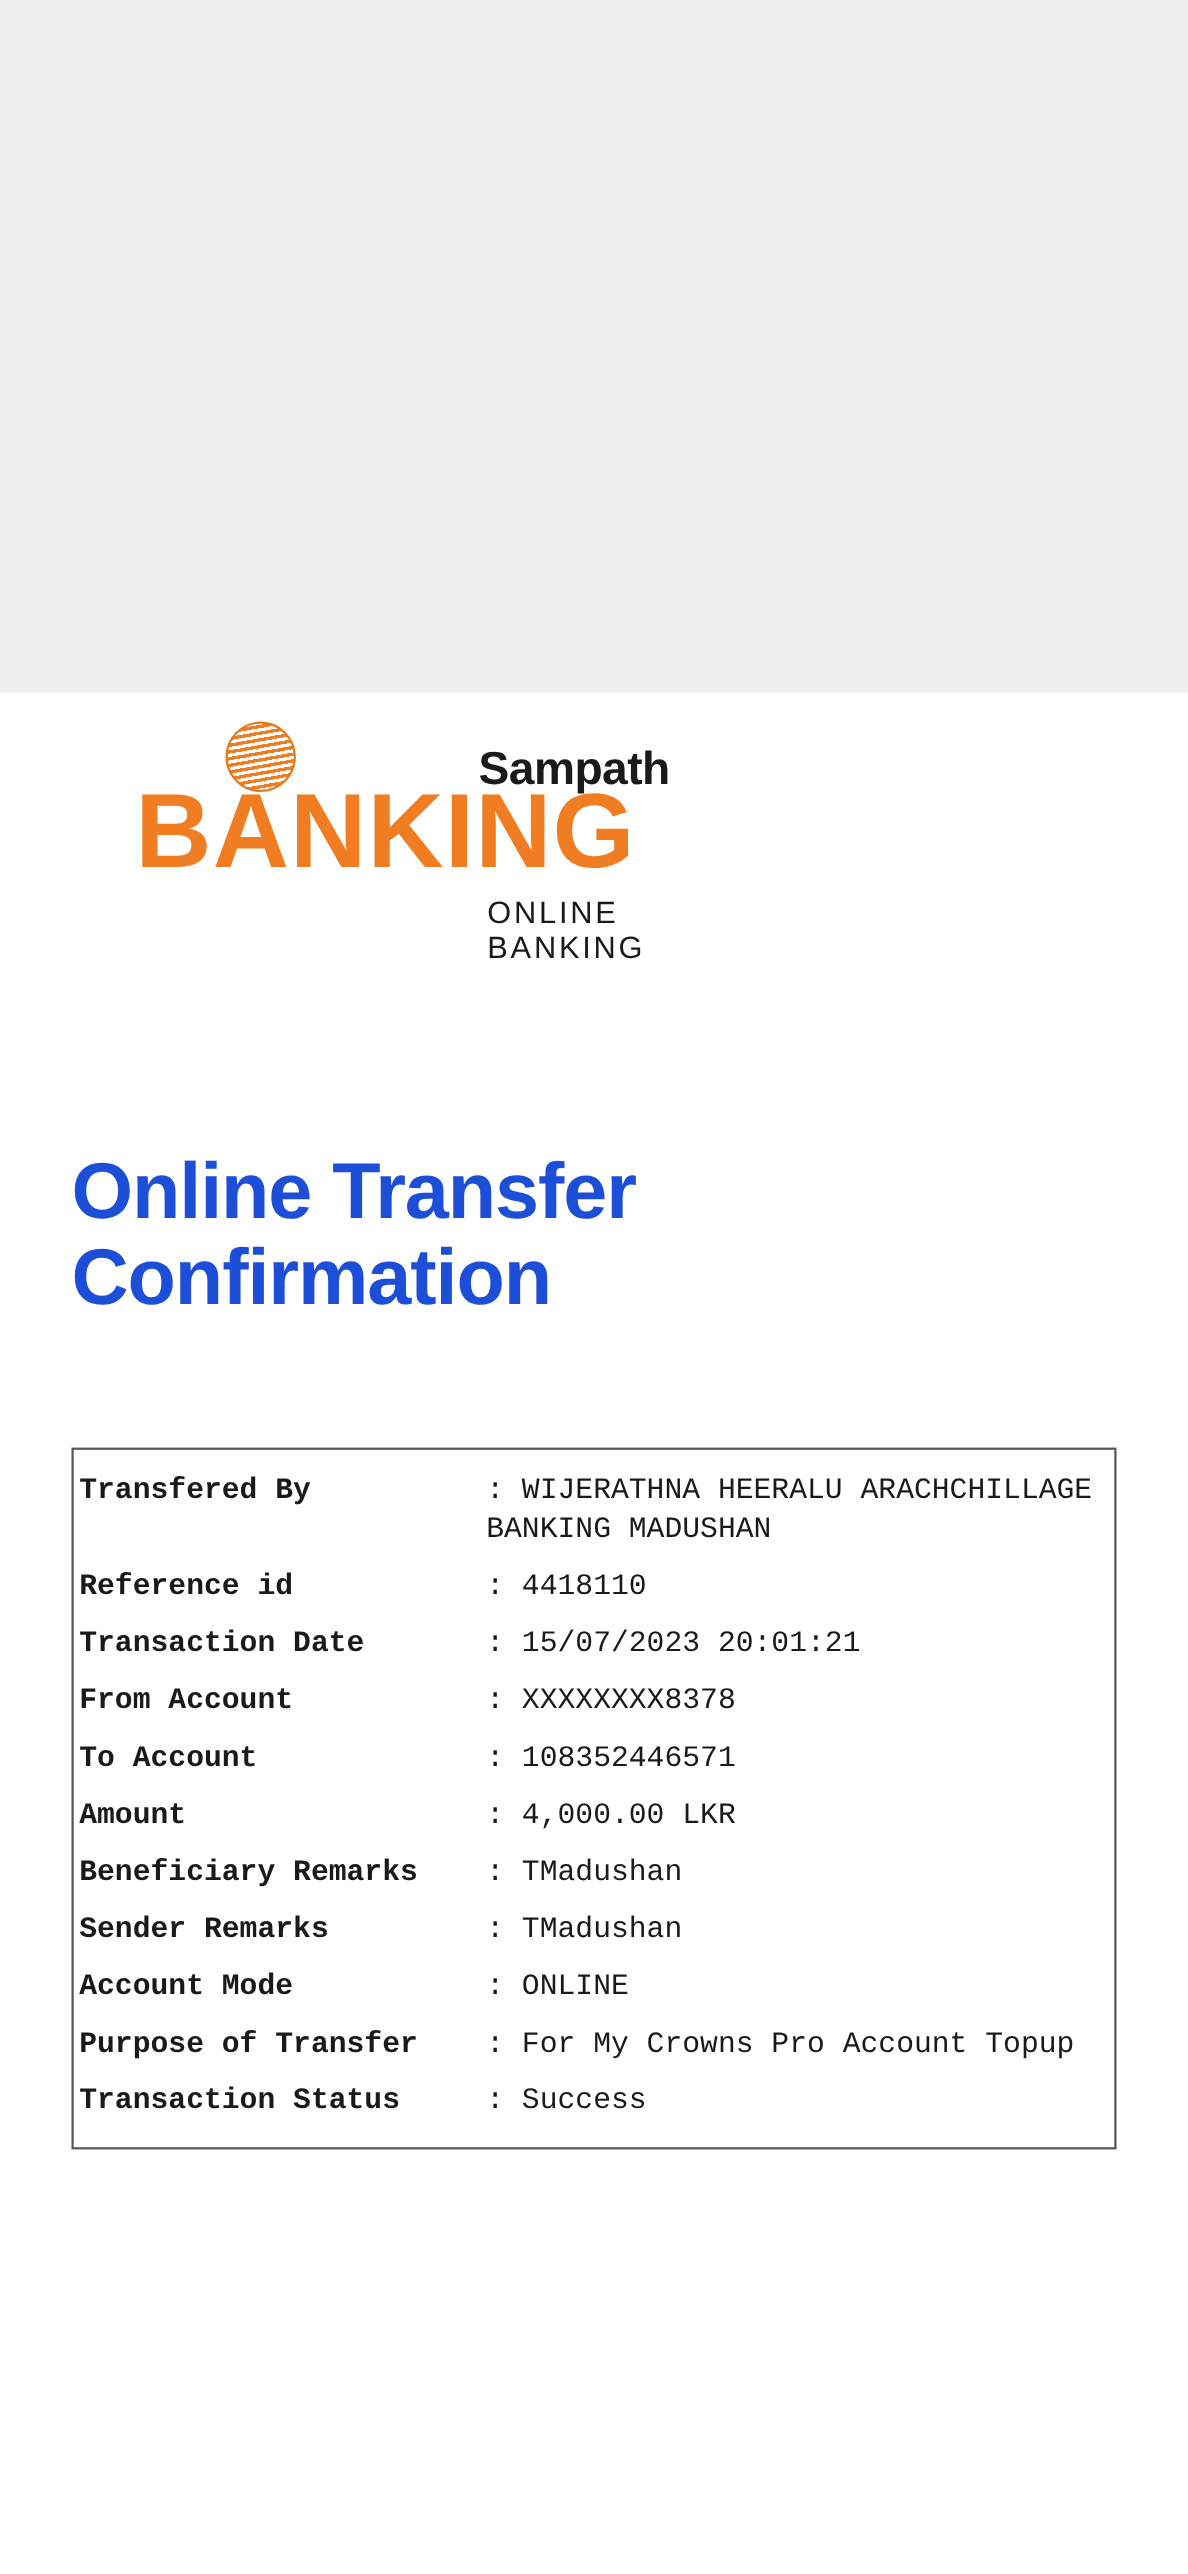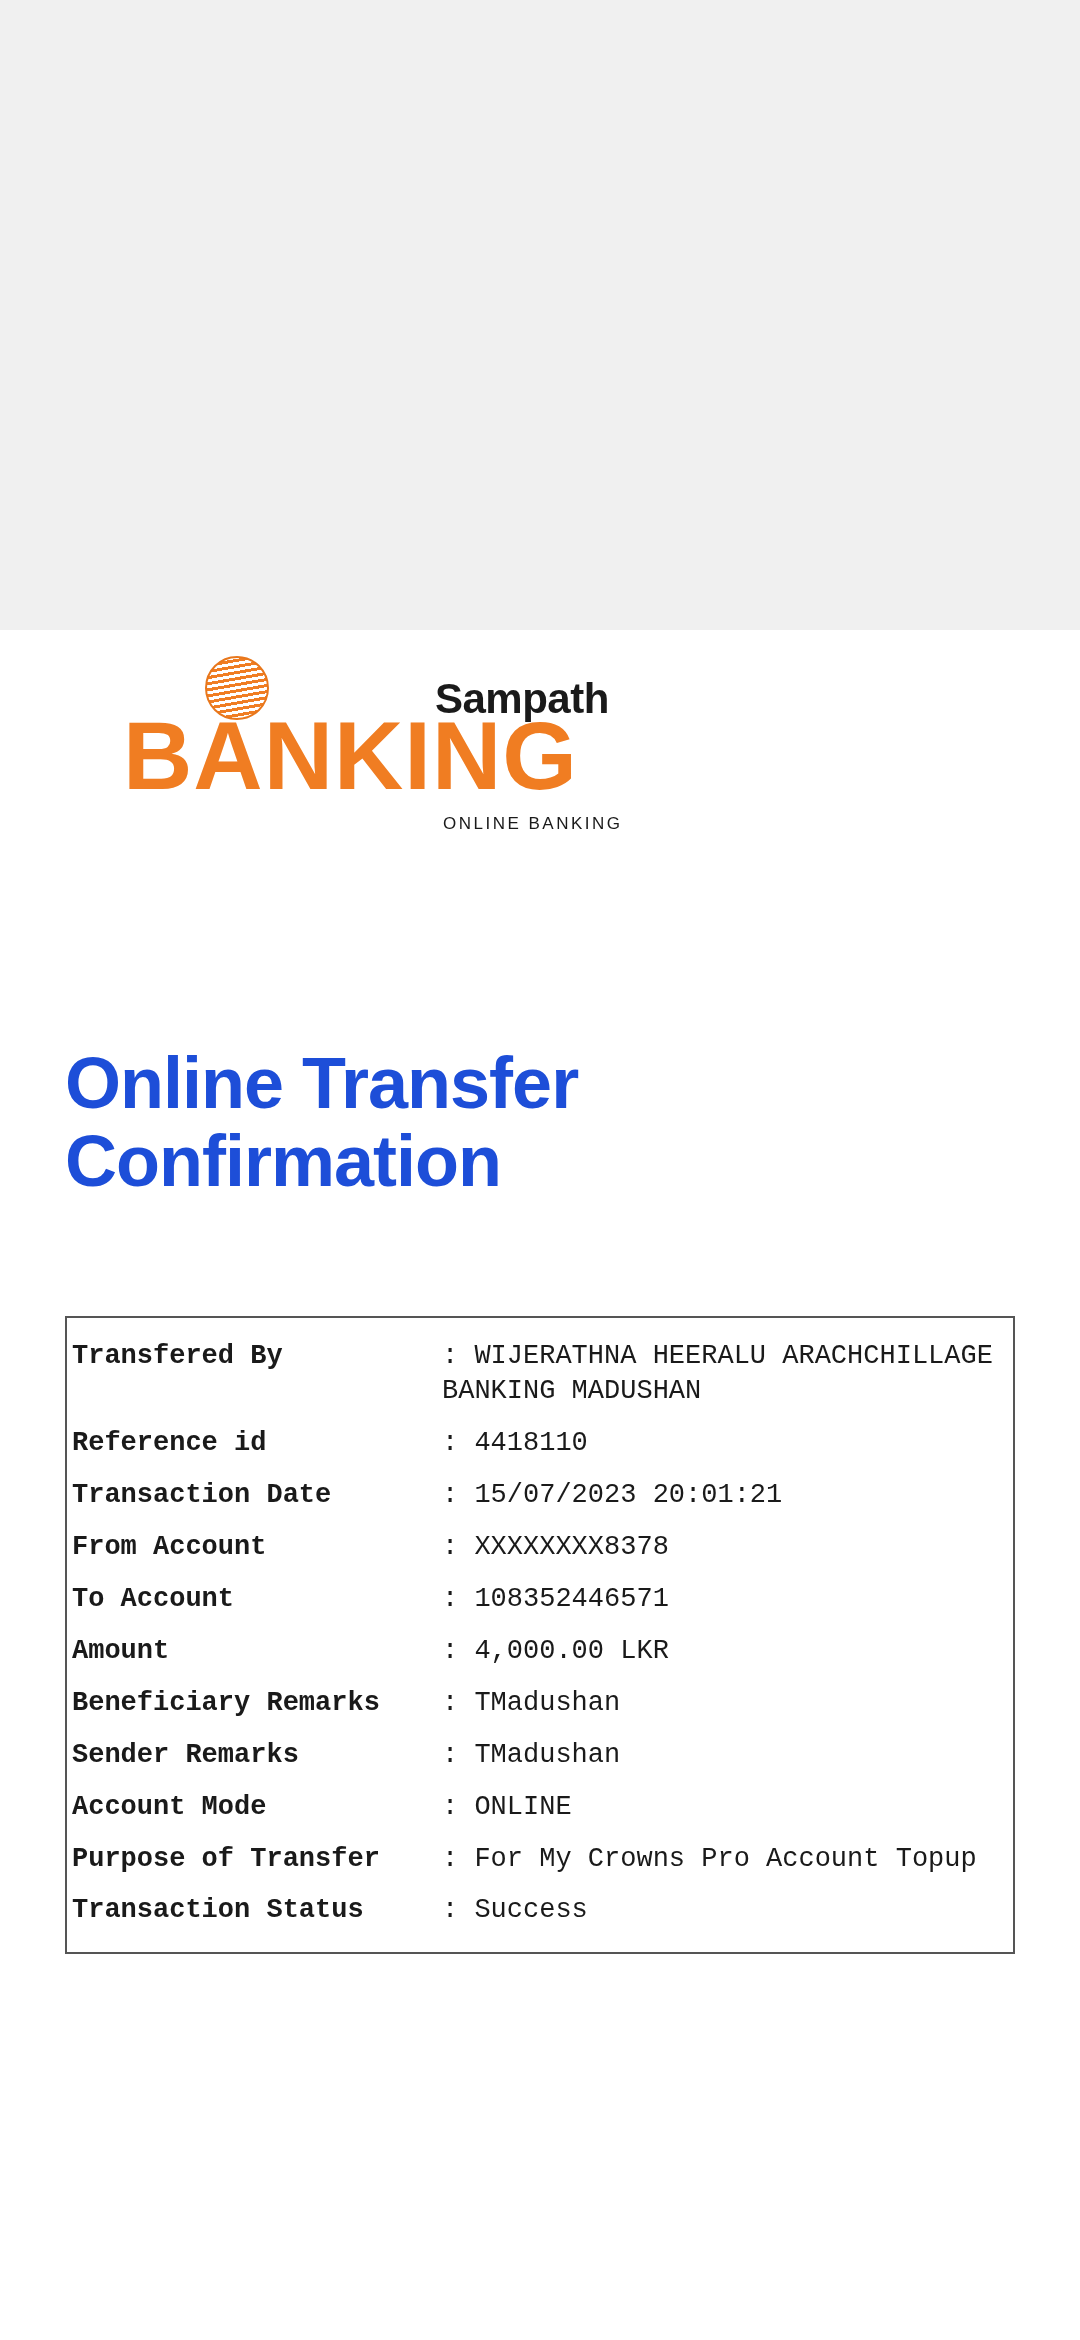--- a/index.html
+++ b/index.html
@@ -61,21 +61,21 @@
     font-weight: bold;
     color: #f07d22;
     letter-spacing: 1px;
     font-family: "Liberation Sans", sans-serif;
     line-height: 1;
   }
   .logo-sub {
     position: absolute;
     left: 378px;
     top: 184px;
-    font-size: 17px;
+    font-size: 28px;
     color: #1a1a1a;
     letter-spacing: 2.5px;
     font-family: "Liberation Sans", sans-serif;
   }
   .logo-swirl {
     position: absolute;
     left: 140px;
     top: 26px;
     width: 64px;
     height: 64px;

